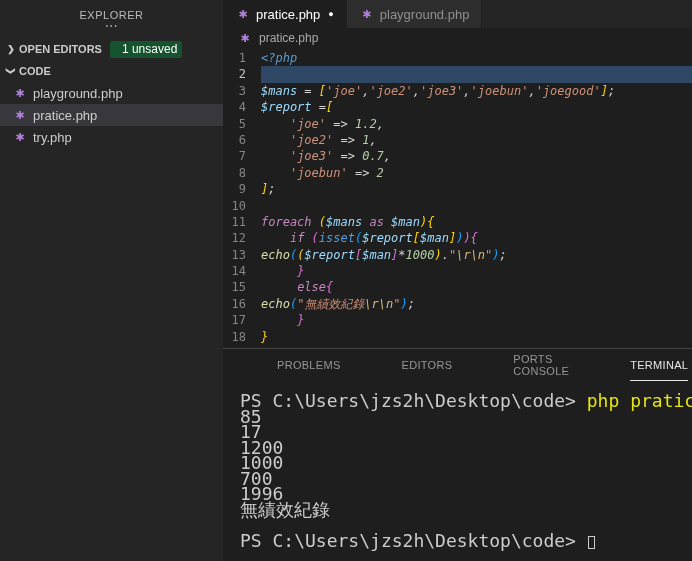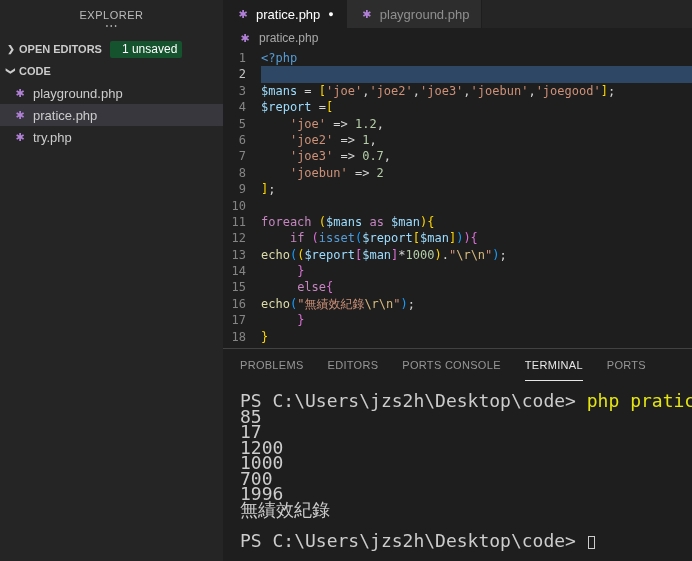--- a/index.html
+++ b/index.html
@@ -36,33 +36,33 @@
   .tab .dot { font-size:9px; margin-left:8px; color:#ffffff; }
 
   .breadcrumb { height:20px; display:flex; align-items:center; padding-left:14px; gap:2px;
                 font-size:12px; color:#a9a9a9; background:#1e1e1e; flex-shrink:0; }
   .breadcrumb .php-icon { margin-right:4px; }
 
   .editor { height:300px; overflow:hidden; padding-top:2px;
             font-family:"DejaVu Sans Mono","Liberation Mono",monospace; font-size:12px; line-height:16.4px; }
   .code-line { display:flex; height:16.4px; white-space:pre; }
   .gutter { width:38px; flex-shrink:0; text-align:right; padding-right:15px; color:#858585; }
-  .code-content { flex:1; }
+  .code-content { flex:1;font-style:italic; }
   .code-line.current .gutter { color:#c6c6c6; }
   .code-line.current .code-content { background:#2d4764; }
 
   .tk-tag{color:#569cd6} .tk-var{color:#9cdcfe} .tk-str{color:#ce9178} .tk-num{color:#b5cea8}
   .tk-kw{color:#c586c0} .tk-fn{color:#dcdcaa}  .tk-esc{color:#d7ba7d} .tk-fg{color:#d4d4d4}
   .tk-b1{color:#ffd700} .tk-b2{color:#da70d6}  .tk-b3{color:#179fff}
 
   
   .panel { height:213px; border-top:1px solid #424242; display:flex; flex-direction:column; background:#1e1e1e; }
   .panel-tabs { display:flex; align-items:stretch; height:32px; padding-left:17px; gap:24px; flex-shrink:0; }
   .panel-tab { font-size:11px; color:#969696; letter-spacing:.3px; cursor:pointer;
-               display:flex; align-items:center; border-bottom:1px solid transparent; }
+               display:flex; align-items:center; border-bottom:1px solid transparent;margin-left:37px; }
   .panel-tab.active { color:#e7e7e7; border-bottom-color:#e7e7e7; }
 
   .terminal { flex:1; padding:12px 0 0 17px; font-family:"DejaVu Sans Mono","Liberation Mono",monospace;
               font-size:18px; line-height:15.5px; color:#cccccc; overflow:hidden; }
   .term-line { white-space:pre; min-height:15.5px; }
   .term-command { color:#e5e510; }
   .term-cursor { display:inline-block; width:7px; height:13px; border:1px solid #cccccc;
                  vertical-align:-2px; margin-left:1px; }
 </style>
 </head>

